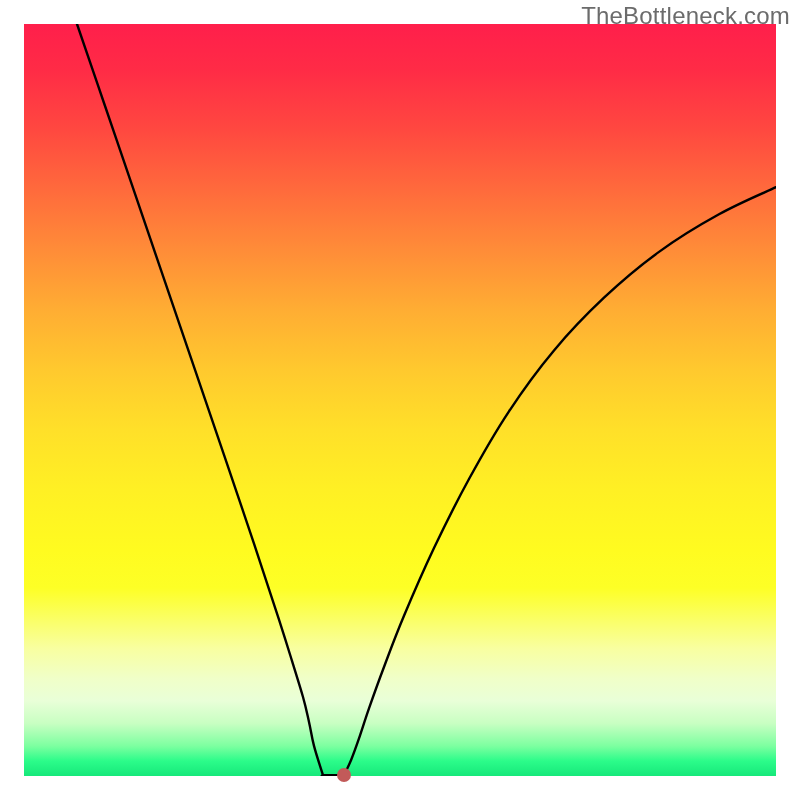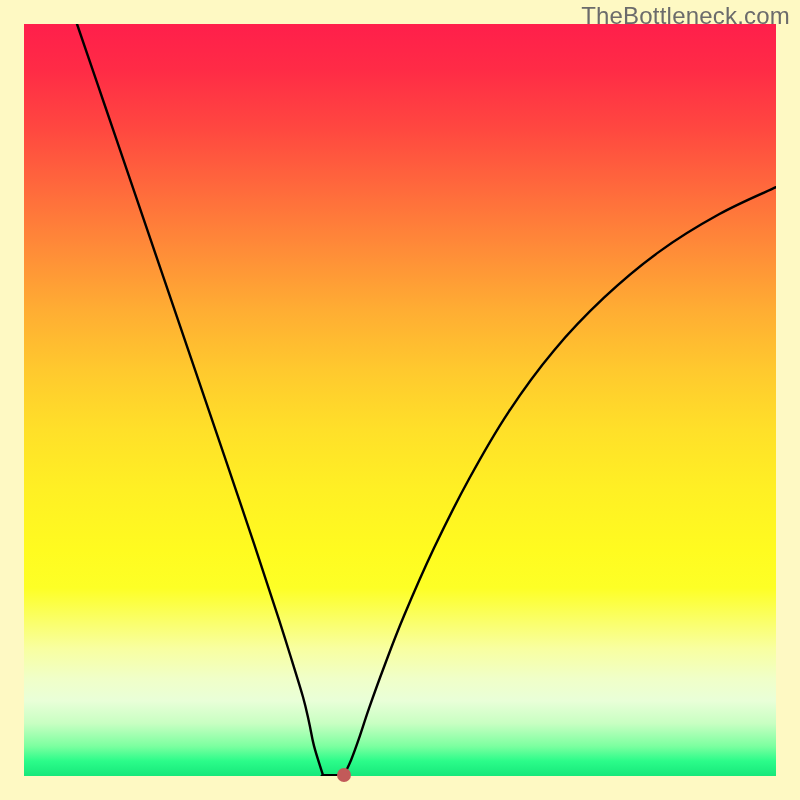--- a/index.html
+++ b/index.html
@@ -8,21 +8,21 @@
     width: 800px;
     height: 800px;
     overflow: hidden;
     background: #000;
     font-family: Arial, Helvetica, sans-serif;
   }
   .frame {
     position: relative;
     width: 800px;
     height: 800px;
-    background: #fef9c3;
+    background: #ffffff;
   }
   .watermark {
     position: absolute;
     top: 2px;
     right: 10px;
     color: #6b6b6b;
     font-size: 24px;
     font-weight: 500;
     letter-spacing: 0.2px;
     z-index: 10;

